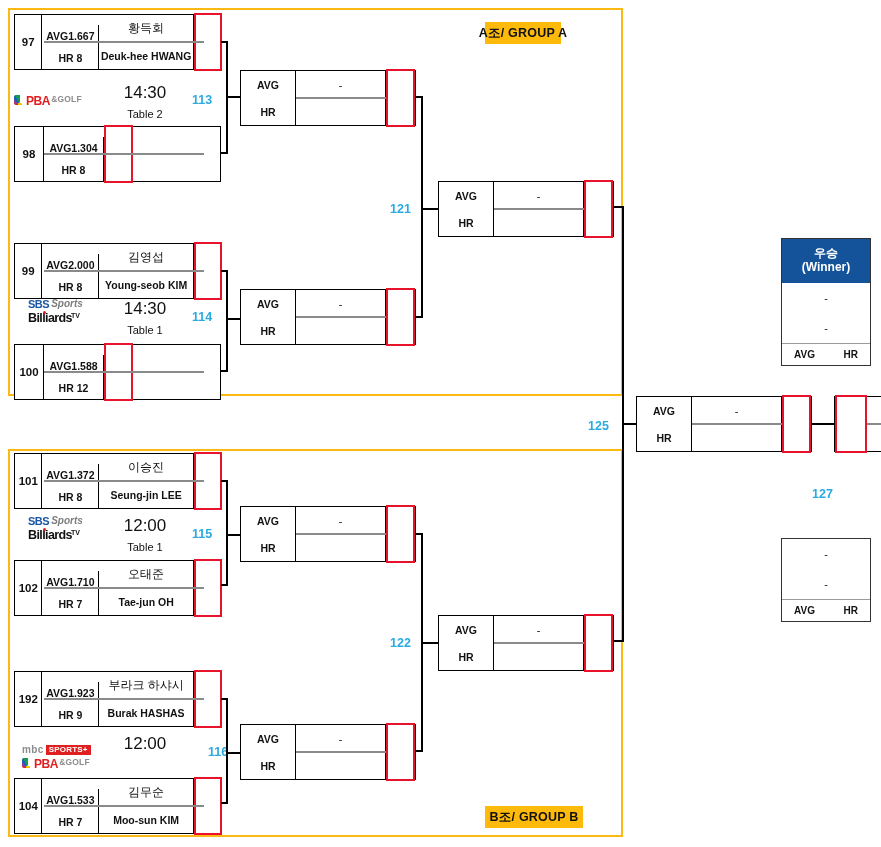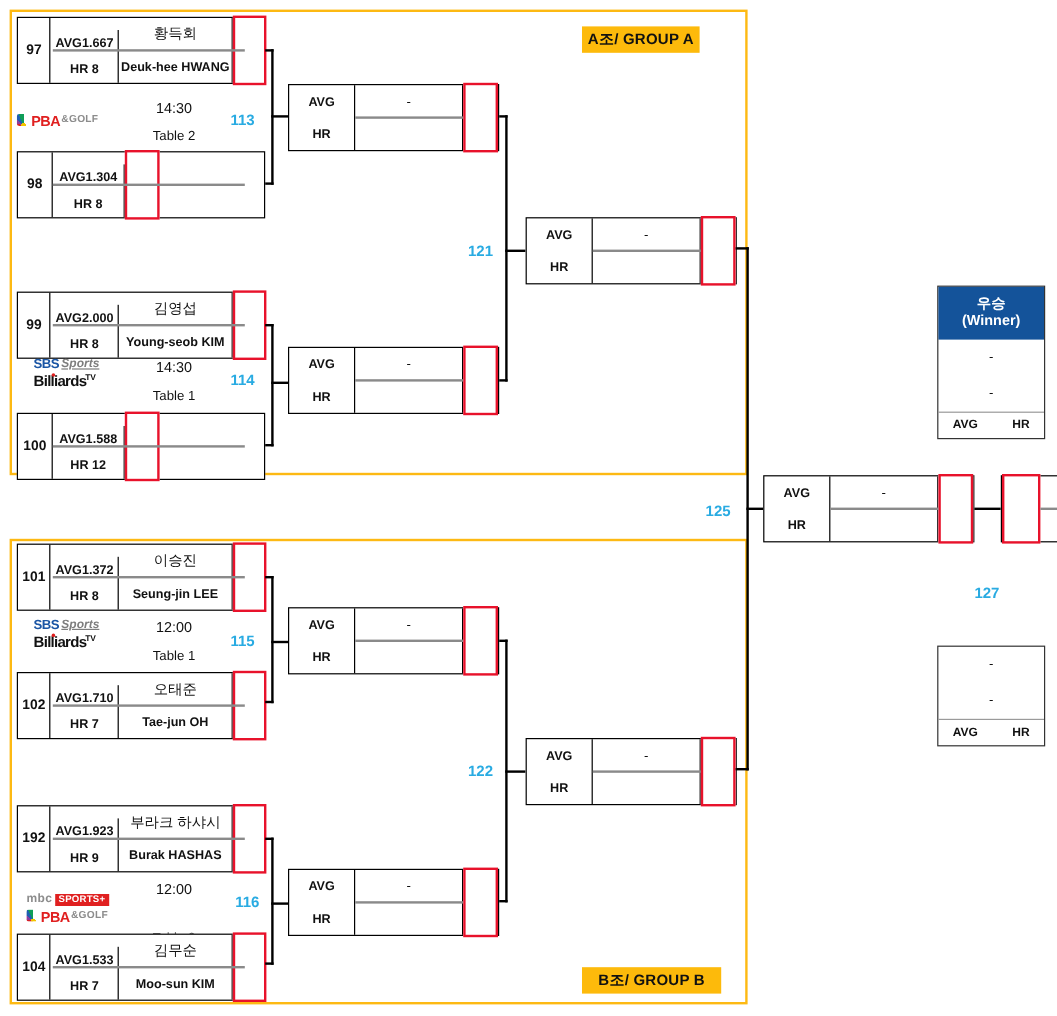--- a/index.html
+++ b/index.html
@@ -82,21 +82,21 @@
     position: absolute;
     left: 29px;
     top: 50%;
     height: 1.5px;
     background: #8a8a8a;
     margin-top: -0.75px;
     pointer-events: none;
   }
   .mi-time {
     position: absolute;
-    font-size: 12px; color: #111; font-weight: normal;
+    font-size: 17px; color: #111; font-weight: normal;
     white-space: nowrap;
   }
   .mi-table {
     position: absolute;
     font-size: 11px; color: #111;
     white-space: nowrap;
   }
   .mi-num {
     position: absolute;
     font-size: 12.5px; font-weight: bold; color: #29ABE2;
@@ -195,42 +195,42 @@
         #8d3c9e 78deg 104deg,
         #1f5fb0 104deg 130deg,
         #0f9d58 130deg 156deg,
         transparent 156deg 360deg);
     border-radius: 2px;
   }
   .pba-txt { font-size: 12px; font-weight: 900; color: #E02020; letter-spacing: -.4px; font-family: "Liberation Sans", sans-serif; }
   .golf-txt { font-size: 8.5px; font-weight: bold; color: #8c8c8c; letter-spacing: .2px; margin-left: 1px; }
 
   .sbs-txt { font-size: 11px; font-weight: 900; color: #1B56A5; letter-spacing: -.5px; }
-  .sports-txt { font-size: 10px; font-style: italic; font-weight: bold; color: #7d7d7d; margin-left: 2px; text-decoration: underline; }
+  .sports-txt { font-size: 10px; font-style: italic; font-weight: bold; color: #7d7d7d; margin-left: 2px; }
   .billiards-txt { font-size: 12.5px; font-weight: 900; color: #111; letter-spacing: -.6px; position: relative; }
   .billiards-txt .dot {
     position: absolute; left: 14.5px; top: -1px;
     width: 3px; height: 3px; border-radius: 50%; background: #E02020;
   }
   .tv-txt { font-size: 7px; font-weight: 900; color: #111; vertical-align: super; margin-left: -1px; }
 
   .mbc-txt { font-size: 10px; font-weight: 900; color: #8c8c8c; letter-spacing: .4px; }
   .mbcsports-badge {
     background: #E02020; color: #fff;
     font-size: 8px; font-weight: 900;
     padding: 1px 3px; margin-left: 2px; letter-spacing: .2px;
   }
 </style>
 </head>
 <body>
 
 <div id="stage">
 
   <div class="group-frame" style="left:8px; top:8px; width:615px; height:388px;"></div>
-  <div class="group-badge" style="left:485px; top:22px; width:98px;">A조/ GROUP A</div>
+  <div class="group-badge" style="left:485px; top:22px; width:76px;">A조/ GROUP A</div>
 
   <div class="player" style="left:14px; top:14px; width:207px;">
     <div class="p-seed">97</div>
     <div class="p-stats">
       <div class="row">AVG1.667</div>
       <div class="row">HR 8</div>
     </div>
     <div class="p-names">
       <div class="row kr">황득회</div>
       <div class="row en">Deuk-hee HWANG</div>
@@ -351,21 +351,21 @@
     </div>
     <div class="slot-val" style="width:90px;">
       <div class="row">-</div>
       <div class="row b">-</div>
     </div>
     <div class="slot-score"></div>
     <div class="slot-div" style="width:90px;"></div>
   </div>
 
   <div class="group-frame" style="left:8px; top:449px; width:615px; height:388px;"></div>
-  <div class="group-badge" style="left:485px; top:806px; width:116px;">B조/ GROUP B</div>
+  <div class="group-badge" style="left:485px; top:806px; width:98px;">B조/ GROUP B</div>
 
   <div class="player" style="left:14px; top:453px; width:207px;">
     <div class="p-seed">101</div>
     <div class="p-stats">
       <div class="row">AVG1.372</div>
       <div class="row">HR 8</div>
     </div>
     <div class="p-names">
       <div class="row kr">이승진</div>
       <div class="row en">Seung-jin LEE</div>
@@ -443,21 +443,21 @@
       <span class="mbcsports-badge">SPORTS+</span>
     </div>
     <div class="logo-row" style="margin-top:3px;">
       <span class="peacock"></span>
       <span class="pba-txt">PBA</span>
       <span class="golf-txt">&amp;GOLF</span>
     </div>
   </div>
   <div class="mi-time" style="left:100px; top:734px; width:90px; text-align:center;">12:00</div>
   <div class="mi-table" style="left:100px; top:776px; width:90px; text-align:center;">Table 2</div>
-  <div class="mi-num" style="left:196px; top:745px;">116</div>
+  <div class="mi-num" style="left:208px; top:745px;">116</div>
 
   <div class="player" style="left:14px; top:778px; width:207px;">
     <div class="p-seed">104</div>
     <div class="p-stats">
       <div class="row">AVG1.533</div>
       <div class="row">HR 7</div>
     </div>
     <div class="p-names">
       <div class="row kr">김무순</div>
       <div class="row en">Moo-sun KIM</div>

